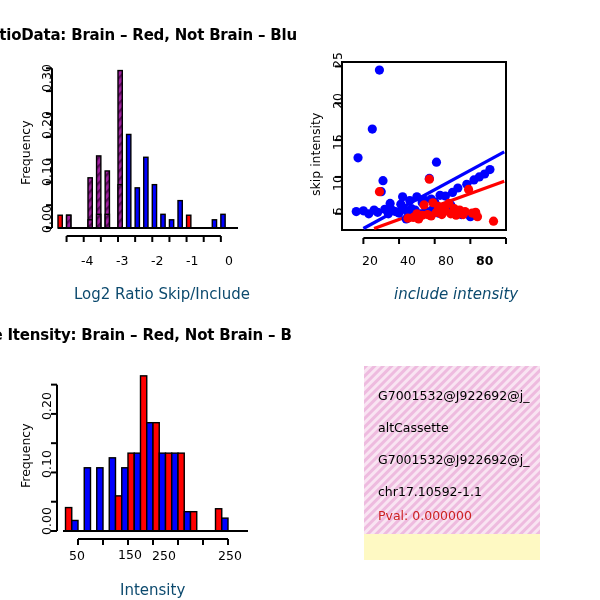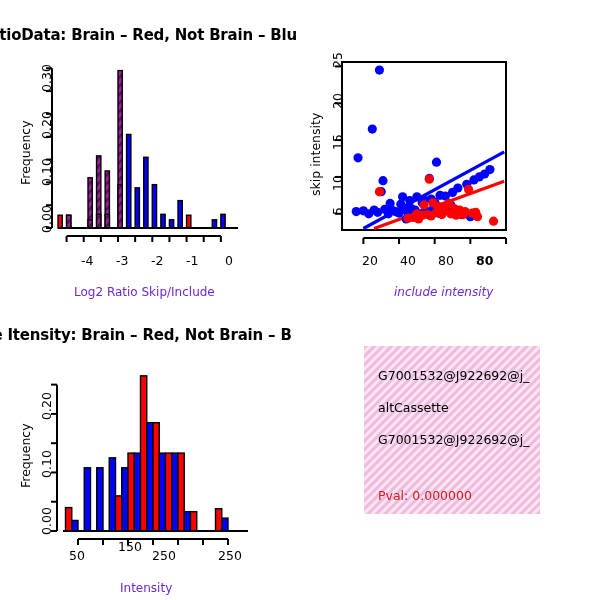--- a/index.html
+++ b/index.html
@@ -20,22 +20,22 @@
   .ptitle {
     position: absolute;
     font-weight: bold;
     font-size: 15px;
     color: #000000;
     white-space: nowrap;
     letter-spacing: -0.2px;
   }
   .axlabel {
     position: absolute;
-    font-size: 12px;
-    color: #6d28d9;
+    font-size: 15px;
+    color: #0c4a6e;
     white-space: nowrap;
   }
   .ticklabel {
     position: absolute;
     font-size: 12.5px;
     color: #000000;
     white-space: nowrap;
   }
   .vlabel {
     position: absolute;
@@ -50,23 +50,23 @@
     font-size: 12.5px;
     color: #000000;
     white-space: nowrap;
     transform-origin: 0 0;
     transform: rotate(-90deg);
   }
   svg { display: block; }
   .infobox {
     position: absolute;
     left: 364px;
-    top: 346px;
+    top: 366px;
     width: 176px;
-    height: 168px;
+    height: 194px;
     background-color: #fef9c3;
     overflow: hidden;
   }
   .infobox .hatch {
     position: absolute;
     left: 0; top: 0; right: 0; bottom: 0;
   }
   .infobox .lines {
     position: absolute;
     left: 0; top: 0; right: 0; bottom: 0;
@@ -285,21 +285,21 @@
 
   <div class="ptitle" style="left:-18px; top:26px;">ne Itensity: Brain – Red, Not Brain – B</div>
 
   <div class="vlabel" style="left:18px; top:188px;">Frequency</div>
 
   <div class="vtick" style="left:39px; top:235px;">0.00</div>
   <div class="vtick" style="left:39px; top:178px;">0.10</div>
   <div class="vtick" style="left:39px; top:120px;">0.20</div>
 
   <div class="ticklabel" style="left:69px; top:248px;">50</div>
-  <div class="ticklabel" style="left:118px; top:239px;">150</div>
+  <div class="ticklabel" style="left:118px; top:247px;">150</div>
   <div class="ticklabel" style="left:152px; top:248px;">250</div>
   <div class="ticklabel" style="left:218px; top:248px;">250</div>
 
   <div class="axlabel" style="left:120px; top:281px;">Intensity</div>
 
   <svg id="svg-intensity" width="300" height="245" style="position:absolute; left:0; top:0;">
       <defs>
         <pattern id="svg-intensity-hatch" width="6" height="6" patternUnits="userSpaceOnUse" patternTransform="rotate(45)">
           <rect width="6" height="6" fill="#a020a0"></rect>
           <rect width="2.4" height="6" fill="#5a0a5a"></rect>
@@ -355,15 +355,16 @@
         <rect width="6" height="6" fill="#f9e4f2"></rect>
         <rect width="3" height="6" fill="#eebbdf"></rect>
       </pattern>
     </defs>
     <rect width="176" height="168" fill="url(#hatchpat)"></rect>
   </svg>
   <div class="lines">
     <div class="infoline" style="top:22px;">G7001532@J922692@j_</div>
     <div class="infoline" style="top:54px;">altCassette</div>
     <div class="infoline" style="top:86px;">G7001532@J922692@j_</div>
+    <div class="infoline" style="top:118px;">chr17.10592-1.1</div>
     <div class="infoline pval" style="top:142px;">Pval: 0.000000</div>
   </div>
 </div>
 
 </body></html>

